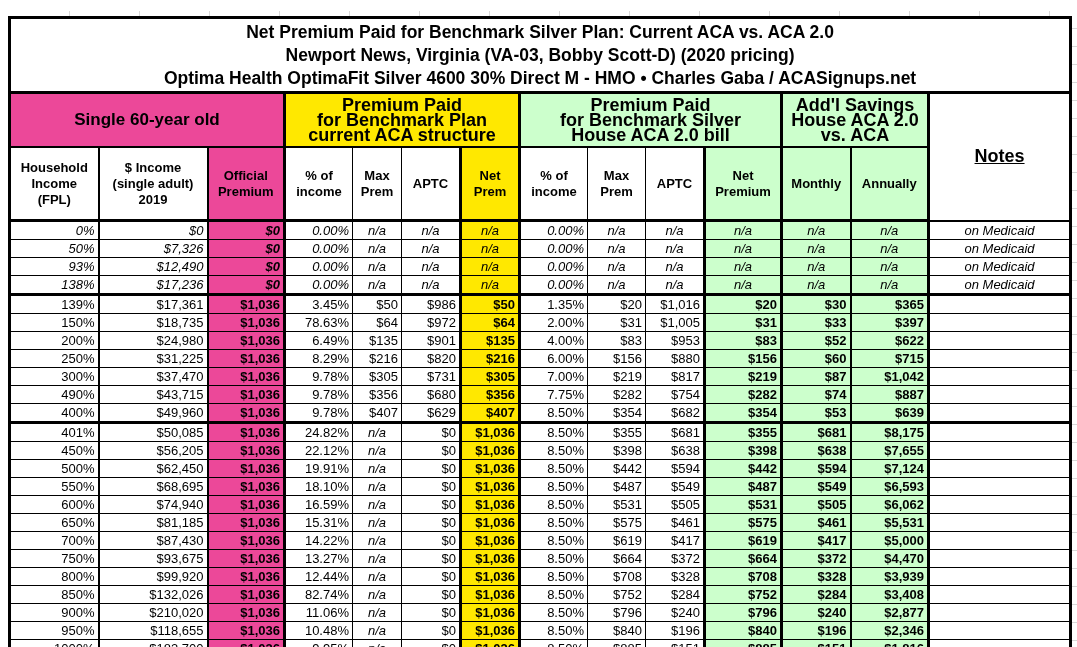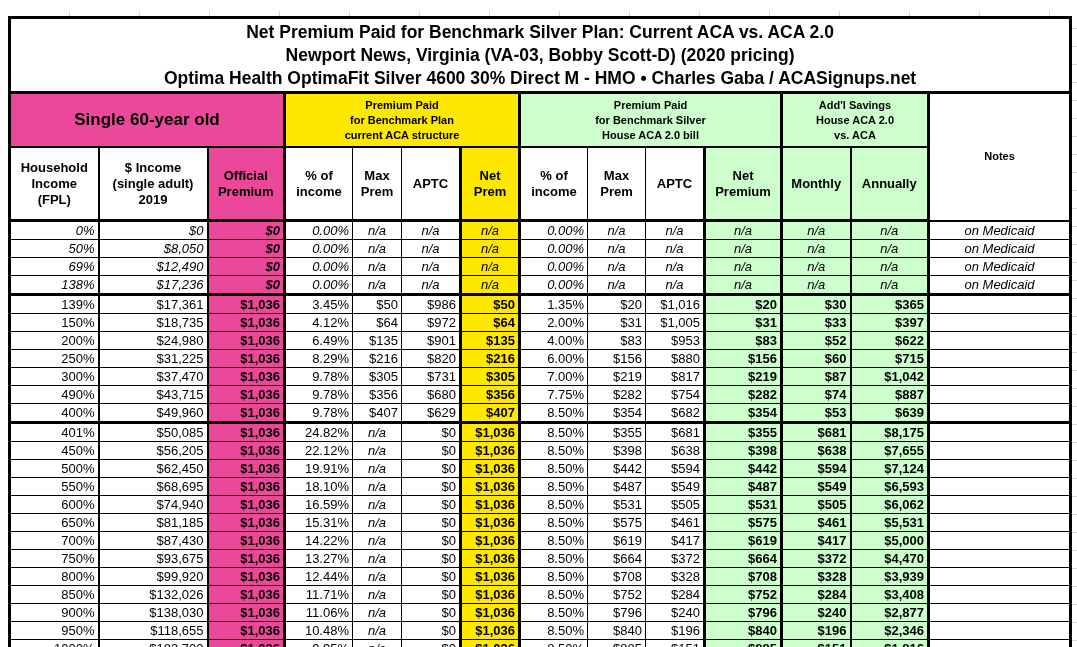--- a/index.html
+++ b/index.html
@@ -16,25 +16,25 @@
   
   col.c1{width:89px}col.c2{width:109px}col.c3{width:77px}col.c4{width:68px}
   col.c5{width:49px}col.c6{width:59px}col.c7{width:59px}col.c8{width:68px}
   col.c9{width:58px}col.c10{width:59px}col.c11{width:77px}col.c12{width:69px}
   col.c13{width:78px}col.c14{width:142px}
   
   .title-cell{height:72px;text-align:center;vertical-align:middle;border-bottom:3px solid #000;}
   .title-cell div{font-size:17.5px;font-weight:bold;line-height:23px;}
   
   .grp td{height:52px;text-align:center;vertical-align:middle;font-weight:bold;
-          white-space:pre-line;border-bottom:2px solid #000;line-height:15px;font-size:11px;}
+          white-space:pre-line;border-bottom:2px solid #000;line-height:15px;font-size:18px;}
   .grp td.demog{font-size:17px;line-height:20px;}
   .sub td{height:71px;text-align:center;vertical-align:middle;font-weight:bold;
           white-space:pre-line;border-bottom:3px solid #000;line-height:16px;font-size:13px;}
-  .notes-hdr{font-size:14px;vertical-align:middle;text-align:center;border-bottom:3px solid #000;}
+  .notes-hdr{font-size:14px;vertical-align:middle;text-align:center;border-bottom:3px solid #000;text-decoration:underline;}
   
   tbody td{height:17px;border-top:1px solid #000;}
   tr.thickT td{border-top:3px solid #000;}
   
   .thinL{border-left:1px solid #000;}
   .medL{border-left:2px solid #000;}
   .thickL{border-left:3px solid #000;}
   
   .ly{background:#ec4899;}
   .by{background:#FFE800;}
@@ -129,36 +129,36 @@
           <td class="r thickL i">0.00%</td>
           <td class="thinL c i">n/a</td>
           <td class="thinL c i">n/a</td>
           <td class="lg thickL c i">n/a</td>
           <td class="lg thickL c i">n/a</td>
           <td class="lg medL c i">n/a</td>
           <td class="c i thickL">on Medicaid</td>
         </tr>
         <tr>
           <td class="r i">50%</td>
-          <td class="r medL i">$8,050</td>
+          <td class="r medL i">$7,326</td>
           <td class="r b ly medL i">$0</td>
           <td class="r thickL i">0.00%</td>
           <td class="thinL c i">n/a</td>
           <td class="thinL c i">n/a</td>
           <td class="by thickL c i">n/a</td>
           <td class="r thickL i">0.00%</td>
           <td class="thinL c i">n/a</td>
           <td class="thinL c i">n/a</td>
           <td class="lg thickL c i">n/a</td>
           <td class="lg thickL c i">n/a</td>
           <td class="lg medL c i">n/a</td>
           <td class="c i thickL">on Medicaid</td>
         </tr>
         <tr>
-          <td class="r i">69%</td>
+          <td class="r i">93%</td>
           <td class="r medL i">$12,490</td>
           <td class="r b ly medL i">$0</td>
           <td class="r thickL i">0.00%</td>
           <td class="thinL c i">n/a</td>
           <td class="thinL c i">n/a</td>
           <td class="by thickL c i">n/a</td>
           <td class="r thickL i">0.00%</td>
           <td class="thinL c i">n/a</td>
           <td class="thinL c i">n/a</td>
           <td class="lg thickL c i">n/a</td>
@@ -195,21 +195,21 @@
           <td class="r thinL">$1,016</td>
           <td class="r b lg thickL">$20</td>
           <td class="r b lg thickL">$30</td>
           <td class="r b lg medL">$365</td>
           <td class="c i thickL"></td>
         </tr>
         <tr>
           <td class="r">150%</td>
           <td class="r medL">$18,735</td>
           <td class="r b ly medL">$1,036</td>
-          <td class="r thickL">4.12%</td>
+          <td class="r thickL">78.63%</td>
           <td class="r thinL">$64</td>
           <td class="r thinL">$972</td>
           <td class="r b by thickL">$64</td>
           <td class="r thickL">2.00%</td>
           <td class="r thinL">$31</td>
           <td class="r thinL">$1,005</td>
           <td class="r b lg thickL">$31</td>
           <td class="r b lg thickL">$33</td>
           <td class="r b lg medL">$397</td>
           <td class="c i thickL"></td>
@@ -435,35 +435,35 @@
           <td class="r thinL">$328</td>
           <td class="r b lg thickL">$708</td>
           <td class="r b lg thickL">$328</td>
           <td class="r b lg medL">$3,939</td>
           <td class="c i thickL"></td>
         </tr>
         <tr>
           <td class="r">850%</td>
           <td class="r medL">$132,026</td>
           <td class="r b ly medL">$1,036</td>
-          <td class="r thickL">11.71%</td>
+          <td class="r thickL">82.74%</td>
           <td class="thinL c i">n/a</td>
           <td class="r thinL">$0</td>
           <td class="r b by thickL">$1,036</td>
           <td class="r thickL">8.50%</td>
           <td class="r thinL">$752</td>
           <td class="r thinL">$284</td>
           <td class="r b lg thickL">$752</td>
           <td class="r b lg thickL">$284</td>
           <td class="r b lg medL">$3,408</td>
           <td class="c i thickL"></td>
         </tr>
         <tr>
           <td class="r">900%</td>
-          <td class="r medL">$138,030</td>
+          <td class="r medL">$210,020</td>
           <td class="r b ly medL">$1,036</td>
           <td class="r thickL">11.06%</td>
           <td class="thinL c i">n/a</td>
           <td class="r thinL">$0</td>
           <td class="r b by thickL">$1,036</td>
           <td class="r thickL">8.50%</td>
           <td class="r thinL">$796</td>
           <td class="r thinL">$240</td>
           <td class="r b lg thickL">$796</td>
           <td class="r b lg thickL">$240</td>

